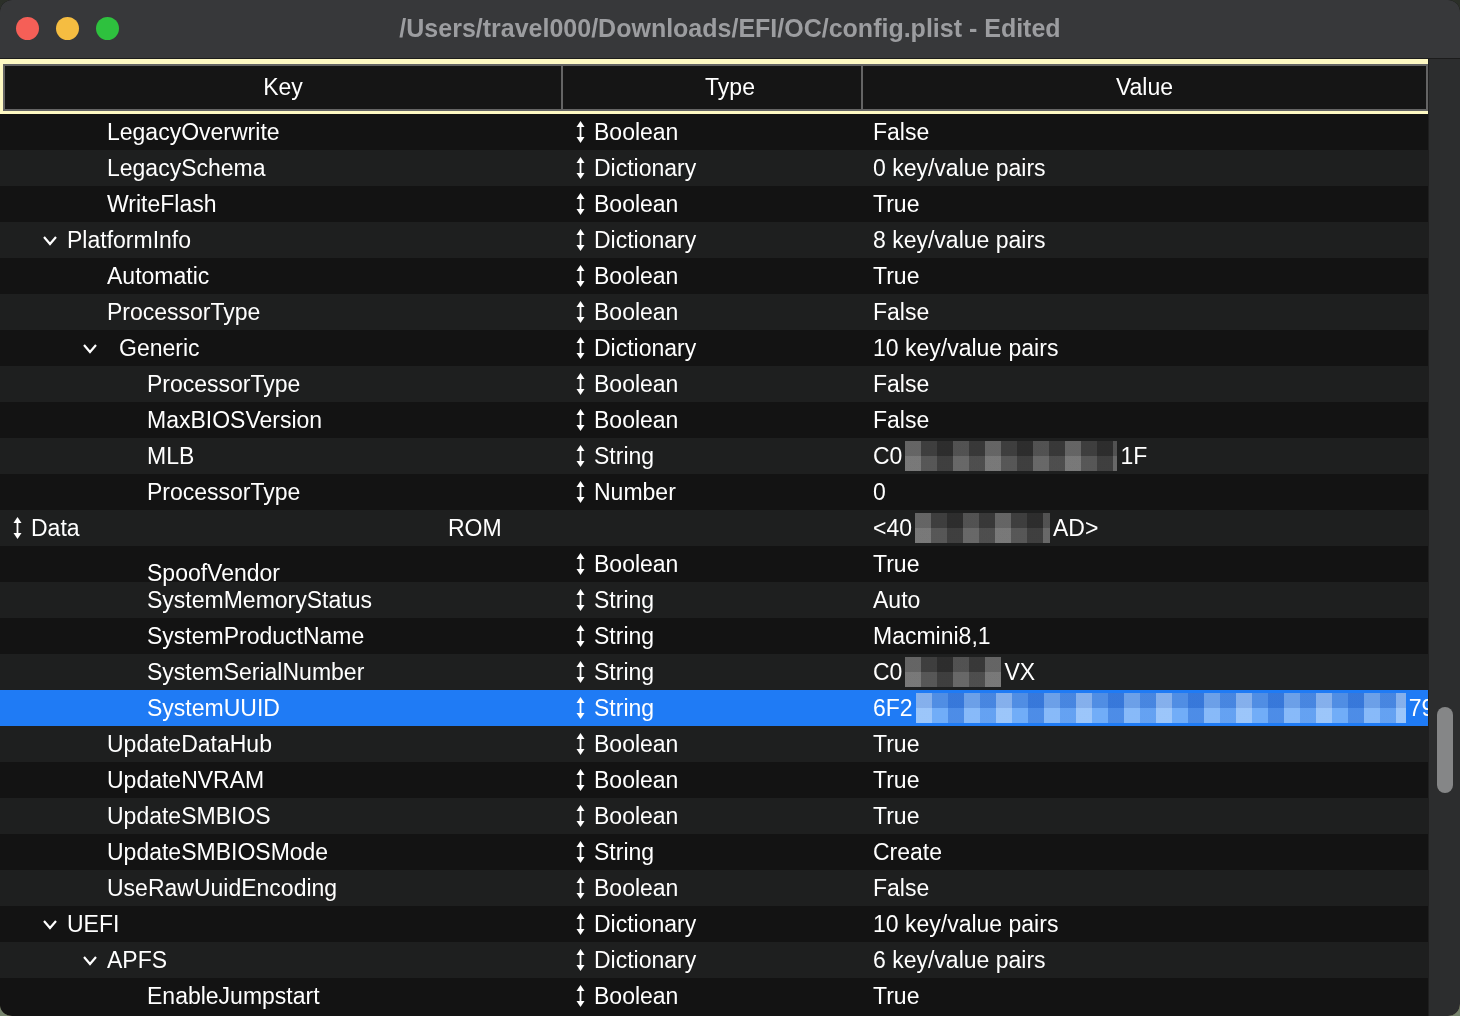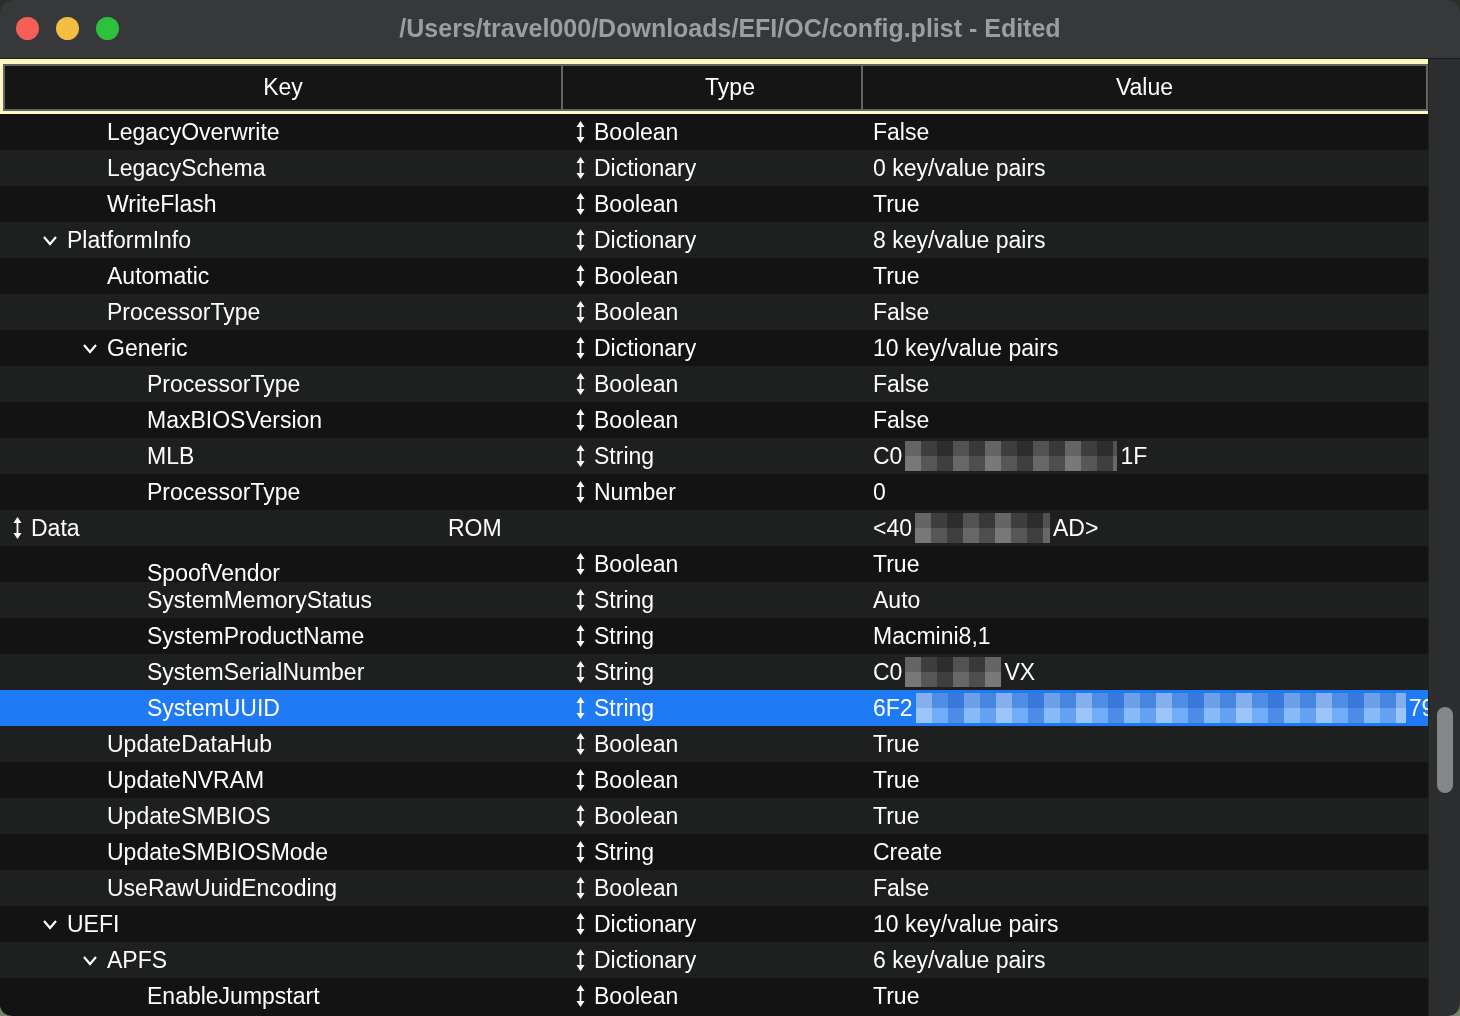--- a/index.html
+++ b/index.html
@@ -201,21 +201,21 @@
                   <rect x="4.6" y="5" width="1.8" height="12" fill="#ffffff"></rect>
                 </svg>
               </span>
               <span>Boolean</span>
             </div>
             <div class="cell value">
               <span>False</span>
             </div>
           </div>
           <div class="row odd">
-            <div class="cell key" style="padding-left: 107px;">
+            <div class="cell key" style="padding-left: 107px; gap: 12px;">
               <span class="chev">
                 <svg width="16" height="11" viewBox="0 0 16 11">
                   <polyline points="2,2 8,9 14,2" fill="none" stroke="#ffffff" stroke-width="2.2"></polyline>
                 </svg>
               </span>
               <span>Generic</span>
             </div>
             <div class="cell type">
               <span class="stepper">
                 <svg width="11" height="22" viewBox="0 0 11 22">

